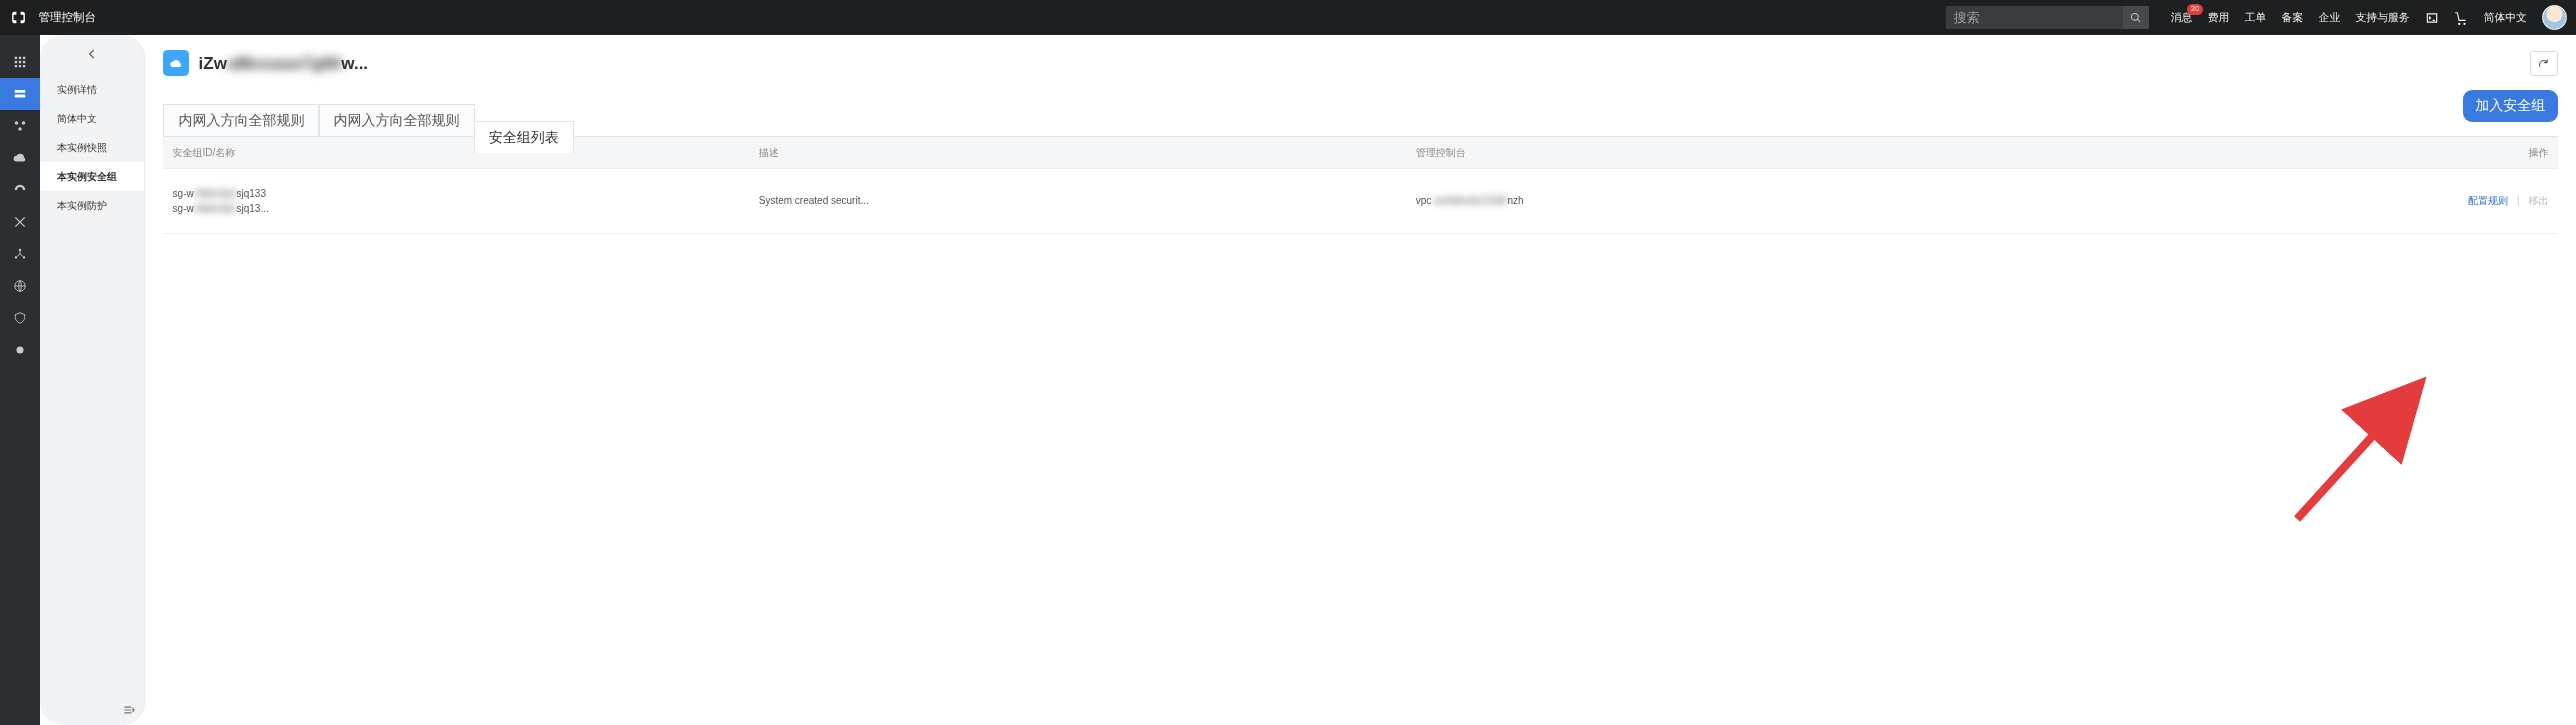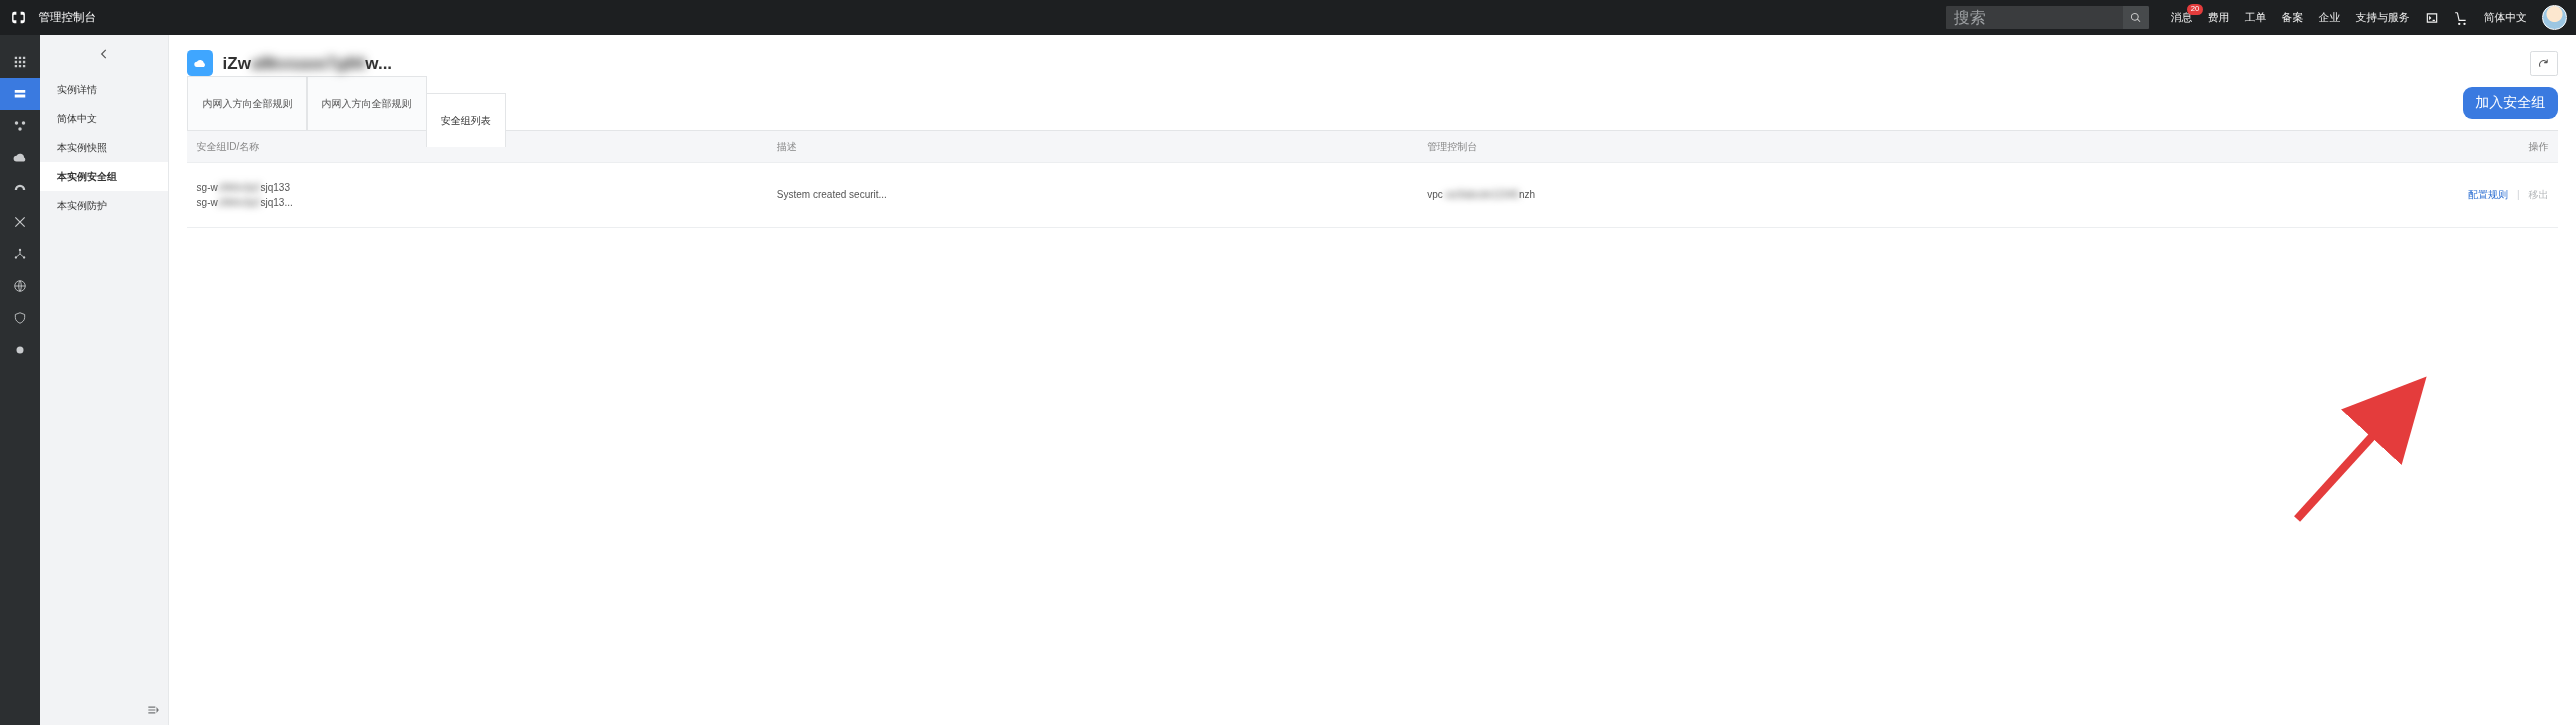--- a/index.html
+++ b/index.html
@@ -6,40 +6,40 @@
 *{box-sizing:border-box;margin:0;padding:0;font-family:"Helvetica Neue",Arial,"PingFang SC","Microsoft YaHei",sans-serif;}
 body{background:#fff;color:#333;font-size:10px;line-height:1.5;}
 
 
 .topbar{height:35px;background:#1d1f21;color:#fff;display:flex;align-items:center;padding:0 9.2px;}
 .topbar .brand-icon{width:18.4px;height:18.4px;margin-right:10.8px;display:flex;align-items:center;justify-content:center;}
 .topbar .brand-icon svg{width:17px;height:17px;}
 .topbar .title{font-size:11.5px;flex:0 0 auto;}
 .topbar .spacer{flex:1 1 auto;}
 .search-wrap{display:flex;align-items:center;background:#3a3c3e;height:23px;border-radius:1.5px;overflow:hidden;}
-.search-wrap input{background:#3a3c3e;border:none;outline:none;height:31px;width:177px;padding:0 7.7px;color:#ccc;font-size:16px;}
+.search-wrap input{background:#3a3c3e;border:none;outline:none;height:31px;width:177px;padding:0 7.7px;color:#ccc;font-size:13px;}
 .search-wrap input::placeholder{color:#9da0a3;}
 .search-wrap button{width:26px;height:23px;background:#474a4c;border:none;display:flex;align-items:center;justify-content:center;cursor:pointer;}
 .search-wrap button svg{width:11.5px;height:11.5px;fill:#ccc;}
 .top-nav{display:flex;align-items:center;margin-left:14px;}
 .top-nav .nav-item{position:relative;padding:0 7.7px;font-size:10.8px;cursor:pointer;color:#f2f2f2;height:35px;display:flex;align-items:center;}
 .top-nav .nav-item .badge{position:absolute;top:3.8px;right:-3.1px;background:#e43c3c;color:#fff;border-radius:6.1px;font-size:7.7px;padding:0 3.8px;line-height:10.8px;height:10.8px;}
 .top-nav .icon-item{padding:0 7.7px;display:flex;align-items:center;cursor:pointer;height:35px;}
 .top-nav .icon-item svg{width:14px;height:14px;fill:#f2f2f2;}
 .top-nav .avatar{width:24.6px;height:24.6px;border-radius:50%;background:radial-gradient(circle at 50% 35%, #fce7cf 0 40%, #9cc6e2 45% 100%);margin-left:7.7px;border:1.5px solid #fff;}
 
 
 .shell{display:flex;height:calc(100vh - 35px);}
 .left-rail{width:40px;background:#2c2f31;display:flex;flex-direction:column;align-items:center;padding-top:10.8px;}
 .left-rail .rail-item{width:40px;height:32px;display:flex;align-items:center;justify-content:center;cursor:pointer;}
 .left-rail .rail-item.active{background:#3a7ae0;}
 .left-rail .rail-item svg{width:14px;height:14px;fill:#c8cacc;}
 .left-rail .rail-item.active svg{fill:#fff;}
 
-.side-panel{width:129px;background:#f2f3f5;border-right:0.8px solid #e6e8ea;display:flex;flex-direction:column;}
+.side-panel{width:105px;background:#f2f3f5;border-right:0.8px solid #e6e8ea;display:flex;flex-direction:column;border-radius:23px;}
 .side-panel .back{height:37px;display:flex;align-items:center;justify-content:center;cursor:pointer;}
 .side-panel .back svg{width:14px;height:14px;stroke:#555;stroke-width:2;fill:none;}
 .side-menu{display:flex;flex-direction:column;padding-top:3.1px;}
 .side-menu .menu-item{padding:7px 17px;font-size:10px;color:#333;cursor:pointer;}
 .side-menu .menu-item.active{background:#fff;font-weight:bold;}
 .side-panel .collapse{margin-top:auto;height:31px;display:flex;align-items:center;justify-content:flex-end;padding-right:7.7px;cursor:pointer;}
 .side-panel .collapse svg{width:14px;height:14px;fill:#737577;}
 
 
 .main{flex:1;background:#fff;padding:15.4px 18.4px;overflow:auto;}
@@ -47,21 +47,21 @@
 .page-head .page-icon{width:26px;height:26px;border-radius:4.6px;background:#3fa6ff;display:flex;align-items:center;justify-content:center;margin-right:9.2px;}
 .page-head .page-icon svg{width:15.4px;height:15.4px;fill:#fff;}
 .page-head .page-title{font-size:17px;font-weight:600;color:#333;}
 .page-head .page-title .blurred{filter:blur(4.6px);}
 .page-head .spacer{flex:1;}
 .icon-btn{width:28px;height:24.6px;border:0.8px solid #d9dcdf;background:#fff;border-radius:2.3px;display:flex;align-items:center;justify-content:center;cursor:pointer;}
 .icon-btn svg{width:12.3px;height:12.3px;fill:none;stroke:#555;stroke-width:2;}
 
 
 .tab-row{display:flex;align-items:center;border-bottom:0.8px solid #e3e5e7;}
-.tab{border:0.8px solid #e3e5e7;border-bottom:none;background:#fff;padding:19px 14px;font-size:10px;color:#555;cursor:pointer;margin-right:-0.8px;}
+.tab{border:0.8px solid #e3e5e7;border-bottom:none;background:#fff;padding:5px 14px;font-size:14px;color:#555;cursor:pointer;margin-right:-0.8px;margin-top:28px;}
 .tab.active{background:#fff;color:#333;position:relative;top:17px;}
 .tab:not(.active){background:#fafbfc;}
 .tab-row .spacer{flex:1;}
 .primary-btn{background:#3a7ae0;color:#fff;border:none;padding:7px 12.3px;font-size:14px;border-radius:9px;cursor:pointer;}
 
 
 .tbl{width:100%;border-collapse:collapse;margin-top:0;}
 .tbl thead th{background:#f5f6f8;text-align:left;font-weight:400;color:#888;font-size:10px;padding:7.7px 9.2px;border-bottom:0.8px solid #eceef0;}
 .tbl thead th.right{text-align:right;}
 .tbl tbody td{padding:17px 9.2px;border-bottom:0.8px solid #eceef0;color:#555;vertical-align:middle;}

